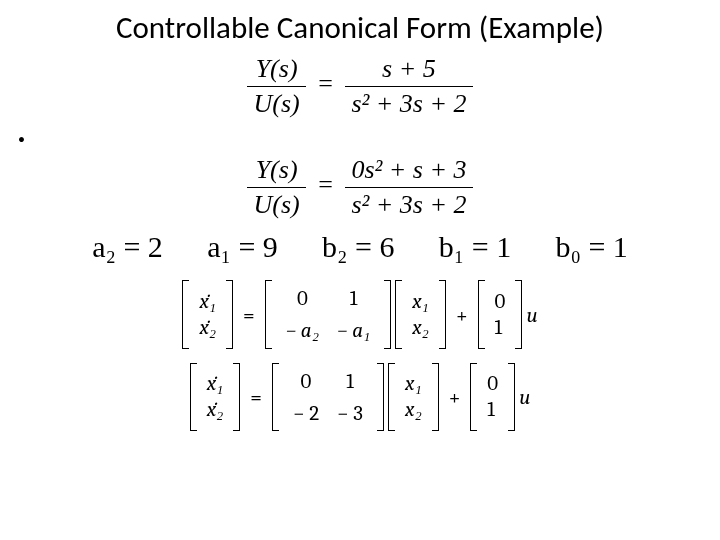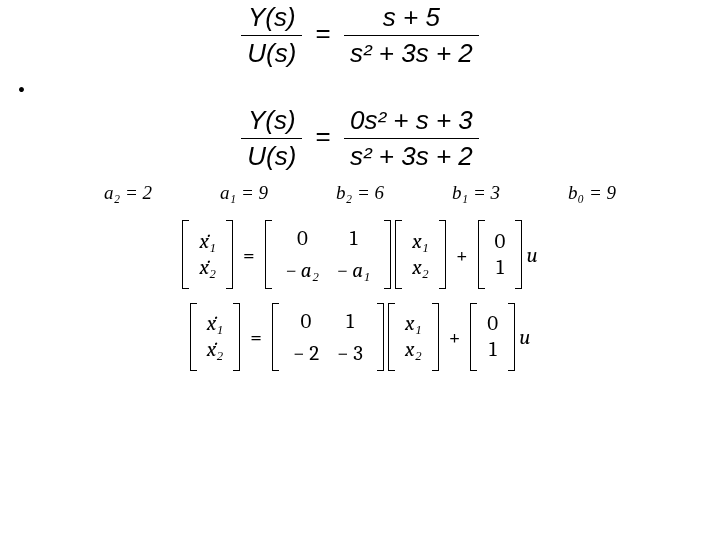--- a/index.html
+++ b/index.html
@@ -20,21 +20,21 @@
     box-sizing: border-box;
   }
   .title {
     font-size: 31px;
     text-align: center;
     padding-top: 8px;
     padding-bottom: 6px;
     font-weight: 400;
   }
   .eq-block {
-    font-family: Liberation Sans, sans-serif;
+    font-family: Liberation Serif, serif;
     text-align: center;
   }
   .frac {
     display: inline-block;
     vertical-align: middle;
     text-align: center;
   }
   .frac .num {
     display: block;
     padding: 0 6px 2px 6px;
@@ -52,22 +52,21 @@
     margin-top: 10px;
     margin-bottom: 4px;
   }
   .bullet-dot {
     font-size: 14px;
     margin-right: 10px;
     line-height: 22px;
   }
   .coeff-row {
     font-family: "Times New Roman", serif;
-    font-style: italic;
-    font-size: 19px;
+    font-size: 30px;
     display: flex;
     justify-content: space-around;
     padding: 10px 70px;
     text-align: right;
   }
   .coeff-row span {
     white-space: nowrap;
   }
 
   
@@ -96,21 +95,20 @@
   .lbrk::before { border-left: 1.3px solid #000; }
   .rbrk::before { border-right: 1.3px solid #000; }
   .mcol {
     display: inline-flex;
     flex-direction: column;
     justify-content: space-around;
     padding: 4px 6px;
     min-height: 52px;
   }
   .mcol .cell {
-    text-align: center;
     line-height: 1.2;
     white-space: nowrap;
   }
   .mrow2 {
     display: inline-grid;
     grid-template-columns: auto auto;
     column-gap: 18px;
     row-gap: 8px;
     padding: 6px 10px;
     align-items: center;
@@ -118,20 +116,21 @@
   .mrow2 .cell { text-align: center; white-space: nowrap; }
   .eqsign { padding: 0 6px; }
   .plus { padding: 0 6px; }
   .it { font-style: italic; }
 </style>
 </head>
 <body>
 
 <div class="slide">
 
+  <div class="title">Controllable Canonical Form (Example)</div>
 
   <div class="eq-block" style="font-size:26px; margin-top:2px;">
     <span class="frac">
       <span class="num"><span class="it">Y(s)</span></span>
       <span class="den"><span class="it">U(s)</span></span>
     </span>
     <span class="eqsign">=</span>
     <span class="frac">
       <span class="num"><span class="it">s + 5</span></span>
       <span class="den"><span class="it">s² + 3s + 2</span></span>
@@ -151,22 +150,22 @@
     <span class="frac">
       <span class="num"><span class="it">0s² + s + 3</span></span>
       <span class="den"><span class="it">s² + 3s + 2</span></span>
     </span>
   </div>
 
   <div class="coeff-row">
     <span>a₂ = 2</span>
     <span>a₁ = 9</span>
     <span>b₂ = 6</span>
-    <span>b₁ = 3</span>
-    <span>b₀ = 9</span>
+    <span>b₁ = 1</span>
+    <span>b₀ = 1</span>
   </div>
 
   <div class="mat-eq">
     <span class="lbrk"></span>
     <span class="mcol">
       <span class="cell it">ẋ₁</span>
       <span class="cell it">ẋ₂</span>
     </span>
     <span class="rbrk"></span>
 

